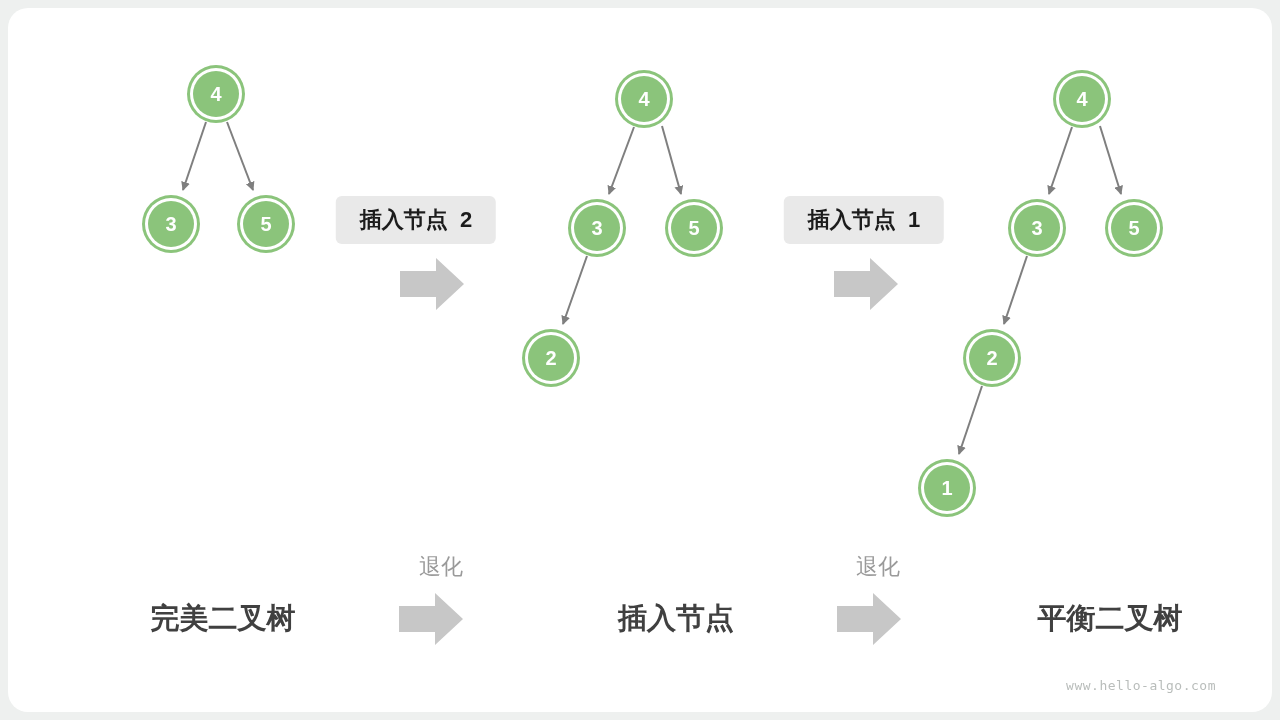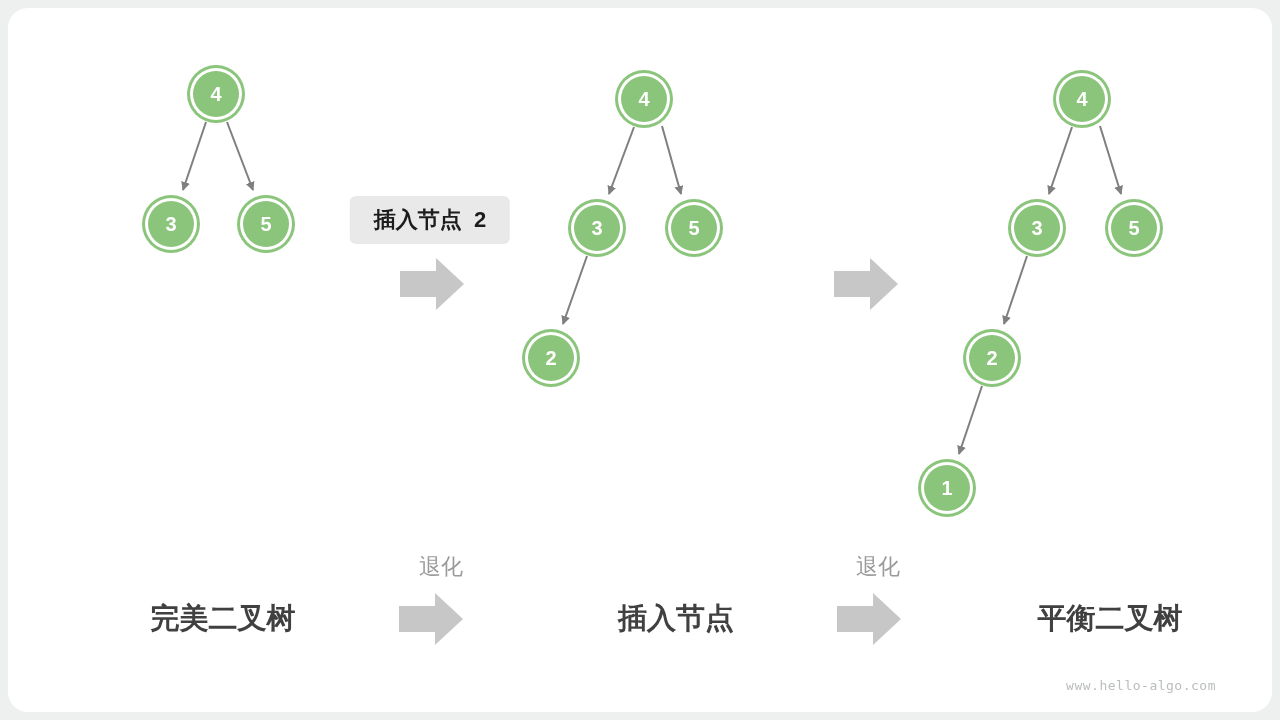--- a/index.html
+++ b/index.html
@@ -127,21 +127,22 @@
   <div class="node" style="left:574px; top:205px;">3</div>
   <div class="node" style="left:671px; top:205px;">5</div>
   <div class="node" style="left:528px; top:335px;">2</div>
 
   <div class="node" style="left:1059px; top:76px;">4</div>
   <div class="node" style="left:1014px; top:205px;">3</div>
   <div class="node" style="left:1111px; top:205px;">5</div>
   <div class="node" style="left:969px; top:335px;">2</div>
   <div class="node" style="left:924px; top:465px;">1</div>
 
-  <div class="label-box" style="left:430px; top:220px;text-align:right;">插入节点  2</div>
+  <div class="label-box" style="left:416px; top:220px;text-align:right;">插入节点  2</div>
+  <div class="label-box" style="left:864px; top:220px;">插入节点  1</div>
 
   <div class="degrade" style="left:441px; top:567px;">退化</div>
   <div class="degrade" style="left:878px; top:567px;">退化</div>
 
   <div class="caption" style="left:207px;  top:619px;">完美二叉树</div>
   <div class="caption" style="left:660px;  top:619px;">插入节点</div>
   <div class="caption" style="left:1094px; top:619px;">平衡二叉树</div>
 
   <div class="watermark">www.hello-algo.com</div>
 

